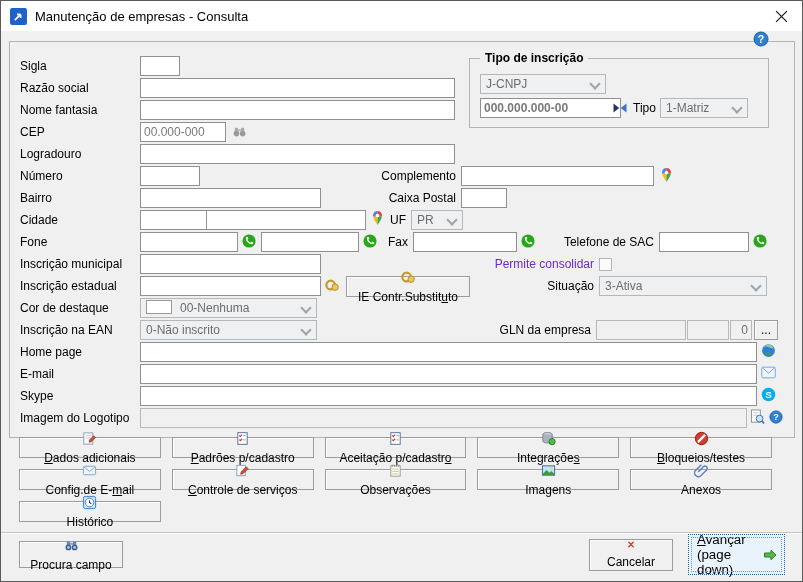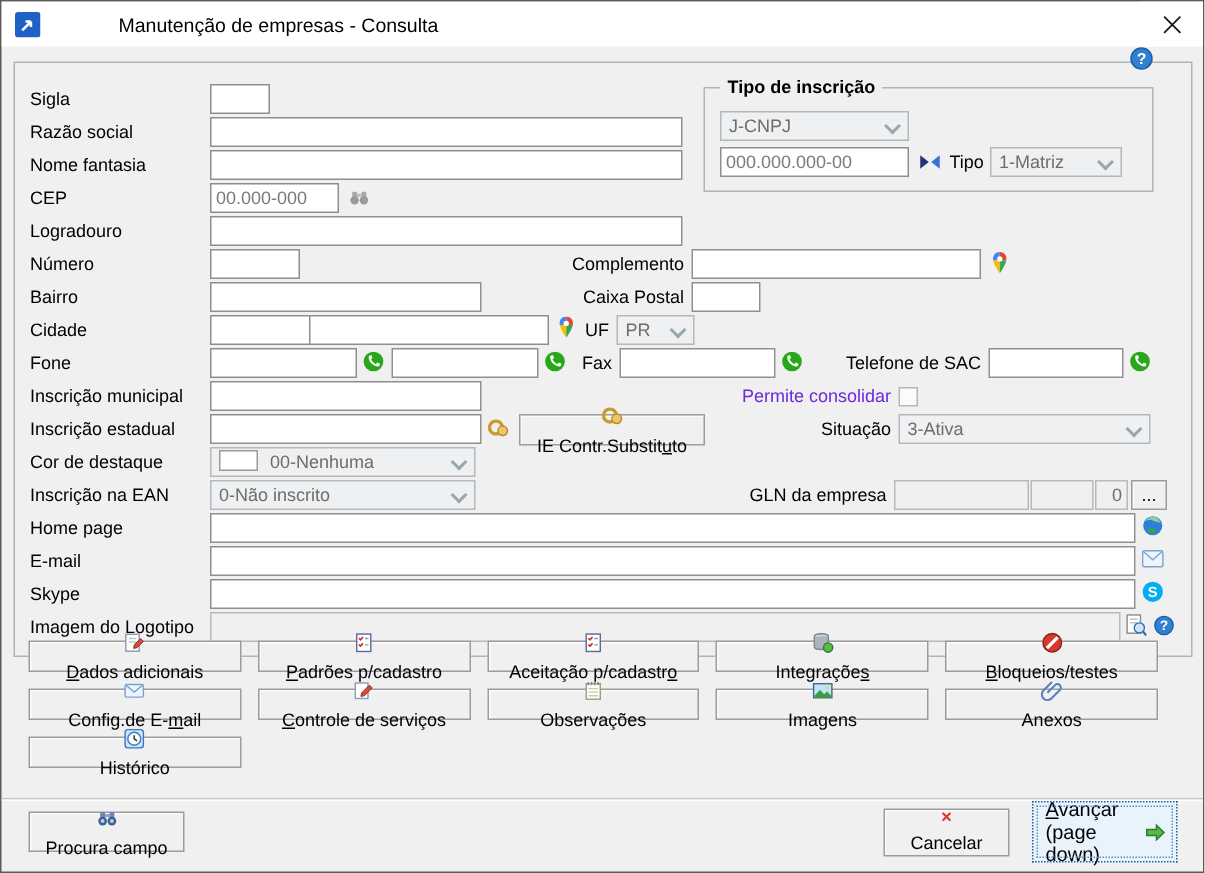--- a/index.html
+++ b/index.html
@@ -5,21 +5,21 @@
   html,body{margin:0;padding:0;background:#ffffff;}
   #window{
     position:relative;width:803px;height:582px;box-sizing:border-box;
     background:#f0f0f0;border:1px solid #5a5a5a;overflow:hidden;
     font-family:"Liberation Sans","DejaVu Sans",sans-serif;font-size:12px;color:#000;
   }
   
   .titlebar{position:absolute;top:0;left:0;right:0;height:30px;background:#ffffff;
     display:flex;align-items:center;padding-left:9px;box-sizing:border-box;}
   .app-icon{width:17px;height:17px;margin-right:8px;flex:0 0 auto;}
-  .title-text{font-size:13px;margin-left:44px;}
+  .title-text{font-size:13px;}
   .close-btn{position:absolute;top:0;right:0;width:42px;height:30px;display:flex;
     align-items:center;justify-content:center;background:#fff;border:none;cursor:default;}
   
   .main-box{position:absolute;left:8px;top:40px;width:786px;height:397px;
     border:1px solid #b4b4b4;box-sizing:border-box;}
   .tipo-box{position:absolute;left:468px;top:57px;width:300px;height:70px;
     border:1px solid #b4b4b4;box-sizing:border-box;}
   .tipo-legend{position:absolute;left:10px;top:-8px;background:#f0f0f0;padding:0 5px;
     font-weight:bold;white-space:nowrap;}
   
@@ -34,21 +34,21 @@
     border:1px solid #b2b8bc;color:#6d6d6d;line-height:18px;padding:0 5px;white-space:nowrap;overflow:hidden;}
   .chev{position:absolute;right:6px;top:5px;width:6px;height:6px;
     border-right:2px solid #9aa6ad;border-bottom:2px solid #9aa6ad;transform:rotate(45deg);}
   .swatch{display:inline-block;width:24px;height:12px;background:#fff;border:1px solid #9a9a9a;
     vertical-align:-2px;margin-right:8px;}
   .chk{position:absolute;width:13px;height:13px;background:#fbfbfb;border:1px solid #b5b5b5;box-sizing:border-box;}
   .icon{position:absolute;}
   
   .gbtn,.wbtn{background:#f0f0f0;border:1px solid #9c9c9c;box-shadow:inset 1px 1px 0 #fbfbfb;
     font:inherit;display:flex;align-items:center;justify-content:center;gap:5px;white-space:nowrap;cursor:default;flex-direction:column;}
-  .btn-grid{position:absolute;left:18px;top:426px;width:753px;display:grid;
+  .btn-grid{position:absolute;left:18px;top:436px;width:753px;display:grid;
     grid-template-columns:repeat(5,1fr);column-gap:11px;row-gap:3px;gap:11px;}
   .gbtn{height:21px;padding:0 4px;}
   .accel{text-decoration:underline;}
   .gicon{width:15px;height:15px;flex:0 0 auto;}
   .sep{position:absolute;left:0;top:531px;width:803px;height:0;
     border-top:1px solid #c3c3c3;border-bottom:1px solid #fdfdfd;}
   .mini-btn{position:absolute;height:20px;box-sizing:border-box;background:#f0f0f0;
     border:1px solid #9c9c9c;box-shadow:inset 1px 1px 0 #fbfbfb;font:inherit;line-height:16px;text-align:center;}
   .ie-btn{position:absolute;left:345px;top:275px;width:124px;height:21px;padding:0 4px;}
   .procura-btn{position:absolute;left:18px;top:540px;width:104px;height:27px;}
@@ -243,21 +243,21 @@
   <svg class="icon" style="left:768px;top:409px;width:14px;height:14px" viewBox="0 0 16 16">
     <circle cx="8" cy="8" r="7" fill="#2f80d0" stroke="#1b5fa8"></circle>
     <text x="8" y="11.8" font-size="10.5" font-weight="bold" fill="#fff" text-anchor="middle">?</text>
   </svg>
 
   <div class="tipo-box">
     <div class="tipo-legend">Tipo de inscrição</div>
     <div class="combo" style="top:15px;left:10px;width:126px">
       <span>J-CNPJ</span><span class="chev"></span>
     </div>
-    <input class="tb" style="top: 39px; left: 10px; width: 126px;" placeholder="000.000.000-00">
+    <input class="tb" style="top: 39px; left: 10px; width: 141px; font-weight: bold;" placeholder="000.000.000-00">
     <svg class="icon" style="left:142px;top:41px;width:16px;height:16px" viewBox="0 0 16 16">
       <path d="M1.5 3.5 L7.2 8 1.5 12.5Z" fill="#26336e"></path>
       <path d="M14.5 3.5 L8.8 8 14.5 12.5Z" fill="#3f6fd1"></path>
     </svg>
     <div class="lbl" style="top:39px;left:163px;width:26px">Tipo</div>
     <div class="combo" style="top:39px;left:190px;width:88px">
       <span>1-Matriz</span><span class="chev"></span>
     </div>
   </div>
 

